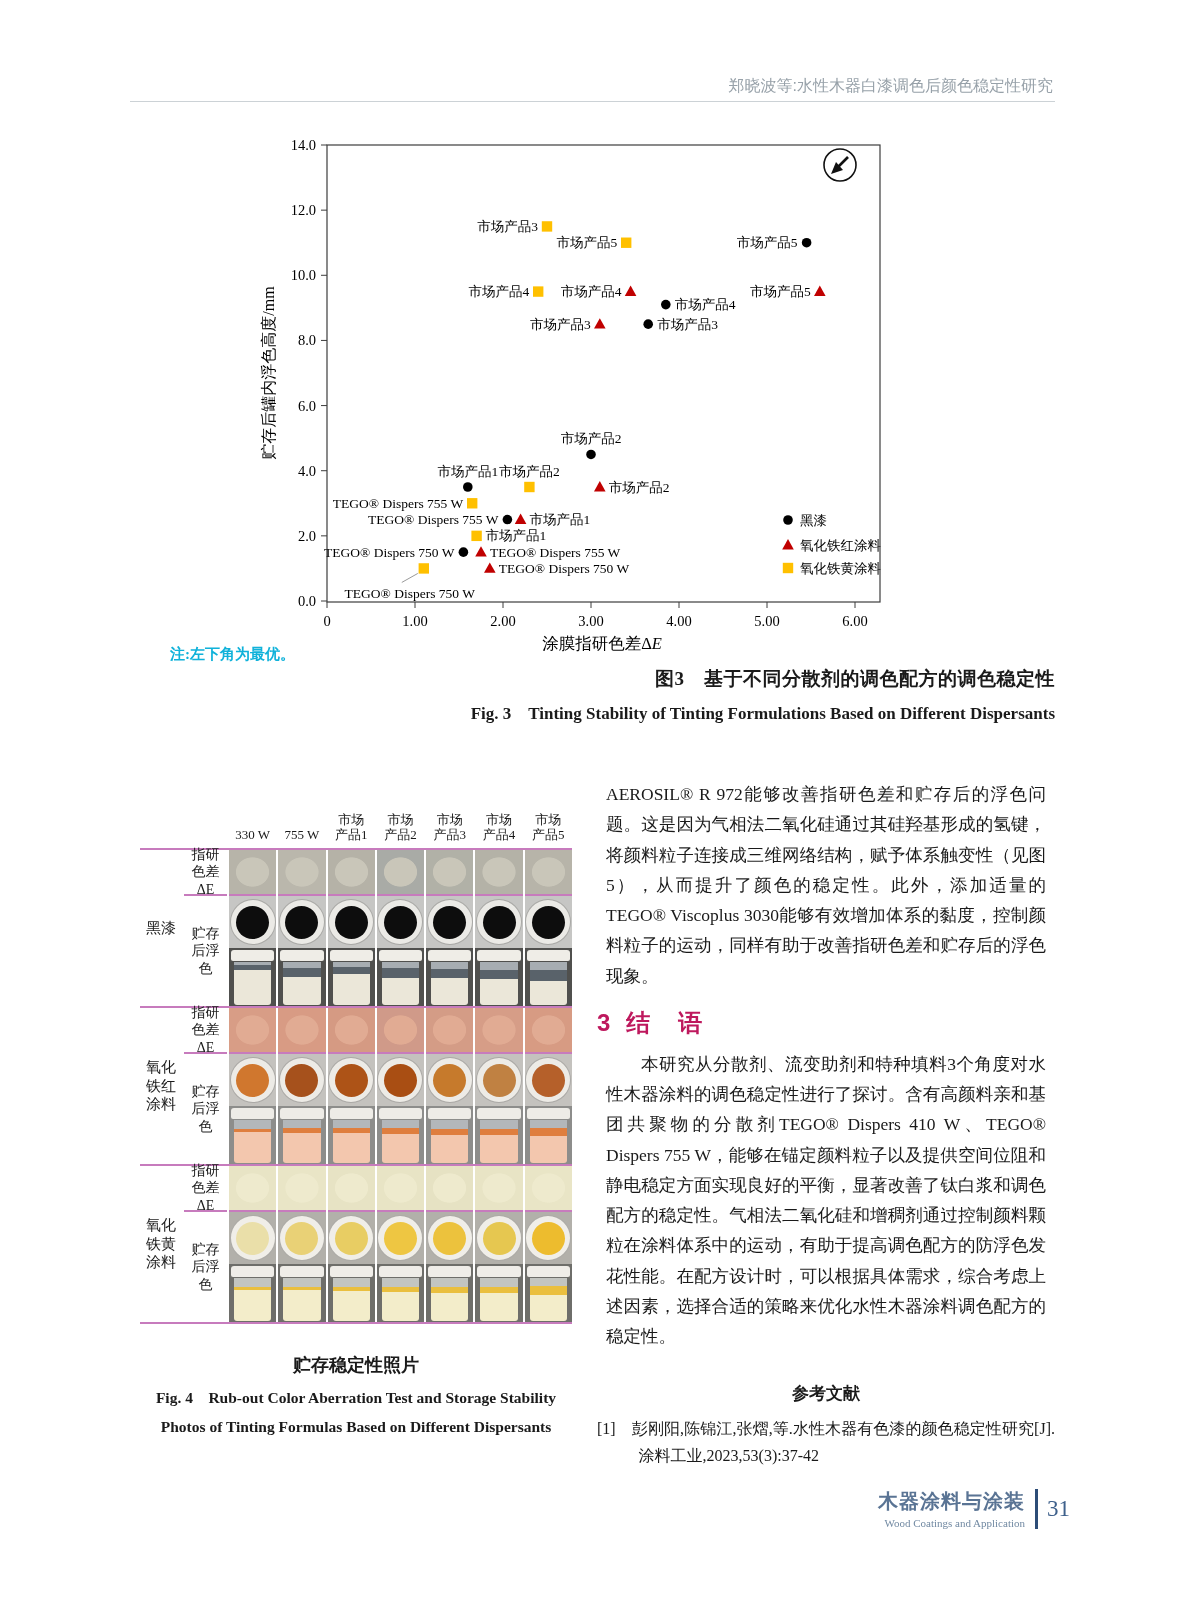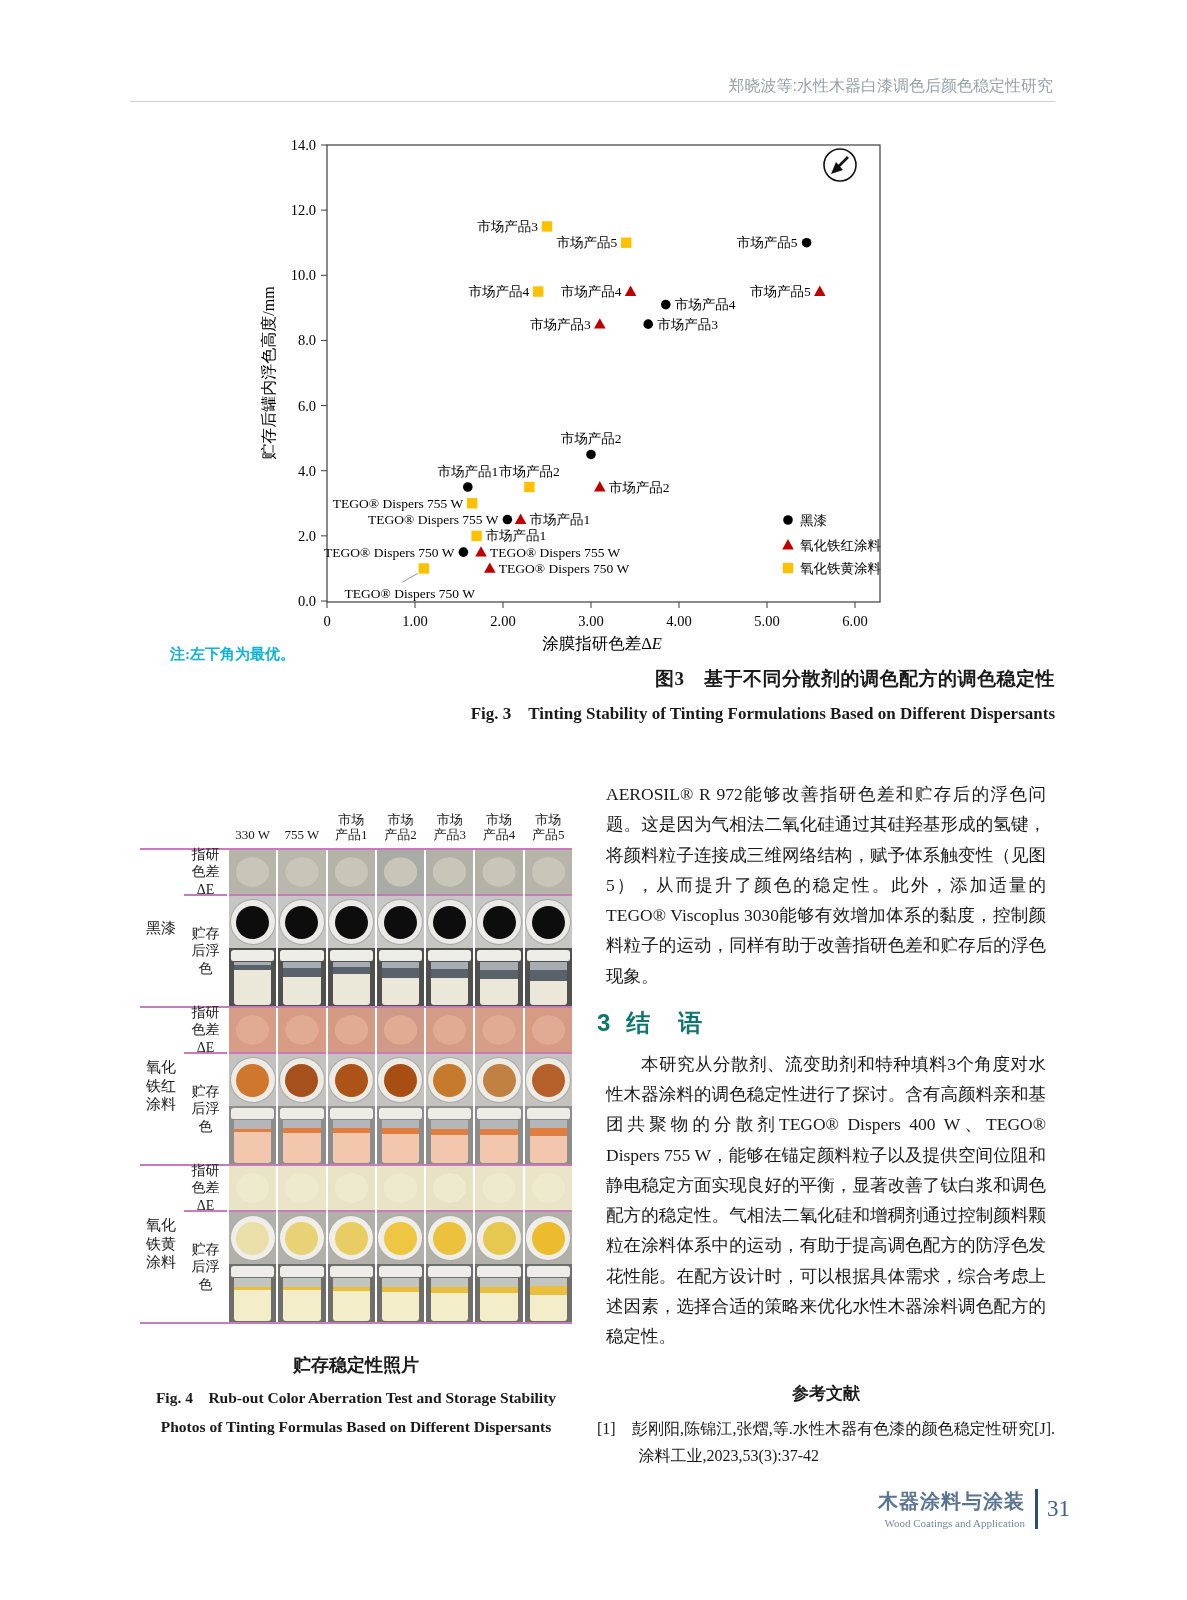--- a/index.html
+++ b/index.html
@@ -37,21 +37,21 @@
   .lid{position:absolute;top:2px;left:2px;right:2px;height:19%;border-radius:3px 3px 2px 2px;}
   .cupbody{position:absolute;left:5px;right:5px;top:calc(19% + 3px);bottom:1px;border-radius:0 0 3px 3px;}
   
   #fig4-cap{position:absolute;left:130px;top:1352px;width:452px;text-align:center;}
   #fig4-cap .cn{font-size:18px;font-weight:bold;line-height:1.55;}
   #fig4-cap .en{font-size:15.5px;font-weight:bold;line-height:1.5;margin-top:6px;}
   
   #rcol{position:absolute;left:597px;top:770px;width:458px;}
   #rcol p{margin:9px;font-size:17.5px;line-height:1.73;text-align:justify;}
   #p2{text-indent:2em;}
-  #sec-head{margin:16px 0 10px 0;color:#0f766e;font-weight:bold;font-size:24px;
+  #sec-head{margin:16px 0 10px 0;color:#be185d;font-weight:bold;font-size:24px;
     font-family:"Liberation Sans","DejaVu Sans",sans-serif;letter-spacing:2px;}
   #sec-head .no{margin-right:14px;}
   #ref-head{margin-top:30px;text-align:center;font-weight:bold;font-size:17px;}
   .ref-item{margin-top:10px;font-size:16px;line-height:1.7;padding-left:2.6em;text-indent:-2.6em;text-align:justify;}
   
   #footer{position:absolute;left:770px;top:1488px;width:300px;display:flex;align-items:center;justify-content:flex-end;}
   #footer .fj{text-align:right;}
   #footer .cn{font-size:20px;font-weight:bold;color:#5a7494;letter-spacing:1px;
      font-family:"Liberation Sans","DejaVu Sans",sans-serif;}
   #footer .en{font-size:11px;color:#7189a2;margin-top:2px;}
@@ -458,21 +458,21 @@
     <div class="cn">贮存稳定性照片</div>
     <div class="en">Fig. 4　Rub-out Color Aberration Test and Storage Stability</div>
     <div class="en">Photos of Tinting Formulas Based on Different Dispersants</div>
   </div>
 
   <div id="rcol">
     <p id="p1">AEROSIL® R 972能够改善指研色差和贮存后的浮色问题。这是因为气相法二氧化硅通过其硅羟基形成的氢键，将颜料粒子连接成三维网络结构，赋予体系触变性（见图5），从而提升了颜色的稳定性。此外，添加适量的TEGO® Viscoplus 3030能够有效增加体系的黏度，控制颜料粒子的运动，同样有助于改善指研色差和贮存后的浮色现象。</p>
     <div id="sec-head">
       <span class="no">3</span><span>结　语</span>
     </div>
-    <p id="p2">本研究从分散剂、流变助剂和特种填料3个角度对水性木器涂料的调色稳定性进行了探讨。含有高颜料亲和基团共聚物的分散剂TEGO® Dispers 400 W、TEGO® Dispers 755 W，能够在锚定颜料粒子以及提供空间位阻和静电稳定方面实现良好的平衡，显著改善了钛白浆和调色配方的稳定性。气相法二氧化硅和增稠剂通过控制颜料颗粒在涂料体系中的运动，有助于提高调色配方的防浮色发花性能。在配方设计时，可以根据具体需求，综合考虑上述因素，选择合适的策略来优化水性木器涂料调色配方的稳定性。</p>
+    <p id="p2">本研究从分散剂、流变助剂和特种填料3个角度对水性木器涂料的调色稳定性进行了探讨。含有高颜料亲和基团共聚物的分散剂TEGO® Dispers 410 W、TEGO® Dispers 755 W，能够在锚定颜料粒子以及提供空间位阻和静电稳定方面实现良好的平衡，显著改善了钛白浆和调色配方的稳定性。气相法二氧化硅和增稠剂通过控制颜料颗粒在涂料体系中的运动，有助于提高调色配方的防浮色发花性能。在配方设计时，可以根据具体需求，综合考虑上述因素，选择合适的策略来优化水性木器涂料调色配方的稳定性。</p>
     <div id="ref-head">参考文献</div>
     <div class="ref-item">[1]　彭刚阳,陈锦江,张熠,等.水性木器有色漆的颜色稳定性研究[J].涂料工业,2023,53(3):37-42</div>
   </div>
 
   <div id="footer">
     <div class="fj">
       <div class="cn">木器涂料与涂装</div>
       <div class="en">Wood Coatings and Application</div>
     </div>
     <div class="bar"></div>

